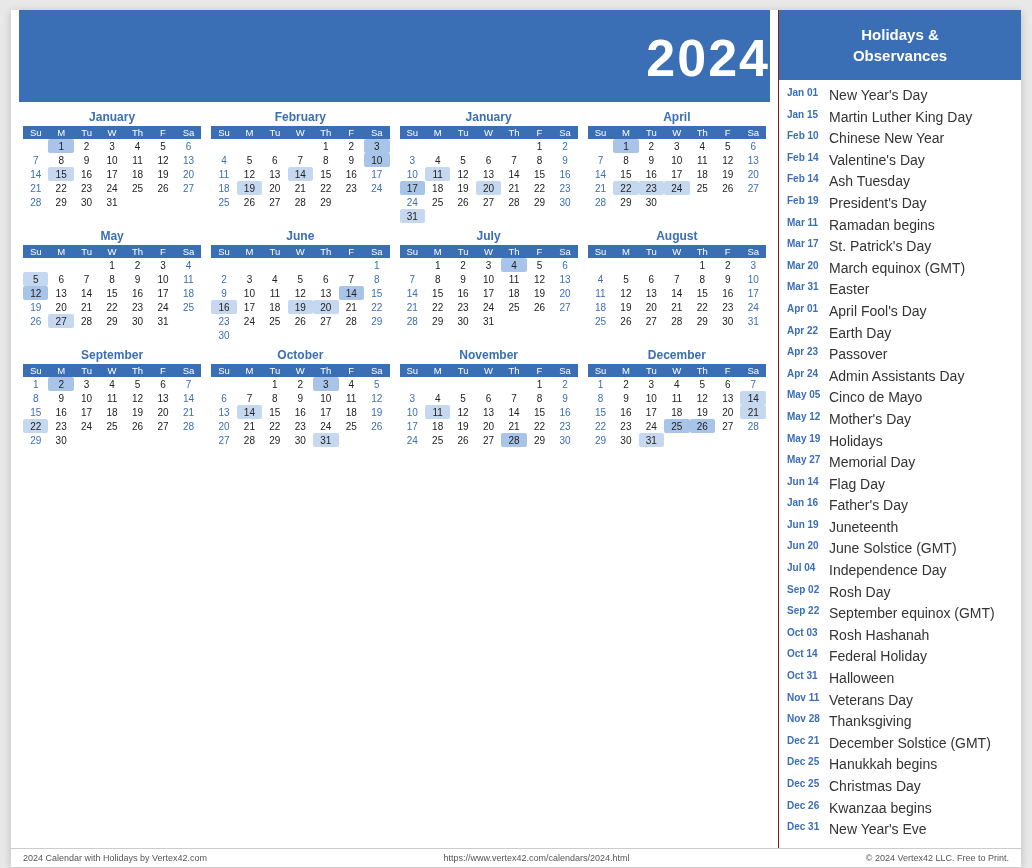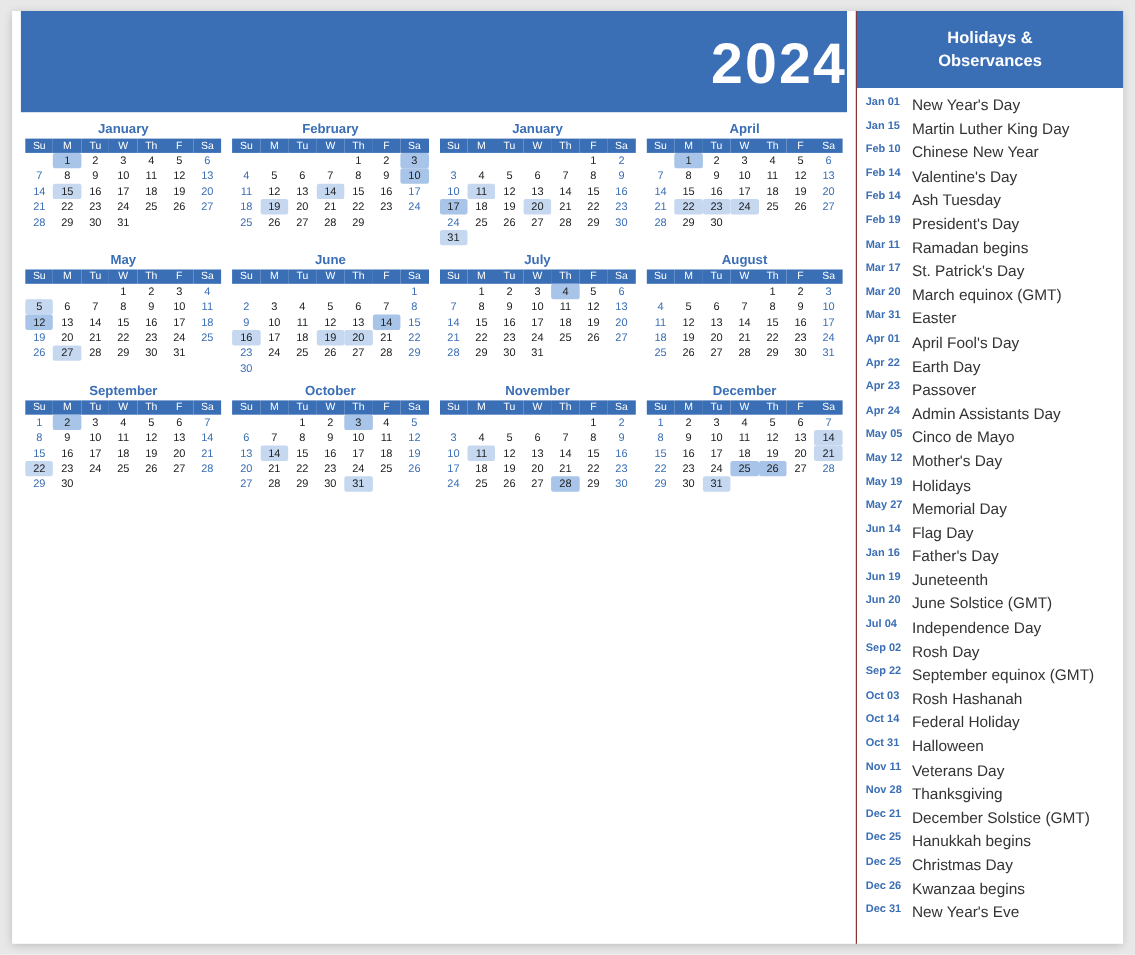--- a/index.html
+++ b/index.html
@@ -1053,13 +1053,18 @@
             <span class="holiday-date">Dec 26</span>
             <span class="holiday-name">Kwanzaa begins</span>
           </div>
           <div class="holiday-item">
             <span class="holiday-date">Dec 31</span>
             <span class="holiday-name">New Year's Eve</span>
           </div>
         </div>
     </div>
   </div>
+  <div class="footer">
+    <span>2024 Calendar with Holidays by Vertex42.com</span>
+    <span>https://www.vertex42.com/calendars/2024.html</span>
+    <span>© 2024 Vertex42 LLC. Free to Print.</span>
+  </div>
 </div>
 
 </body></html>

